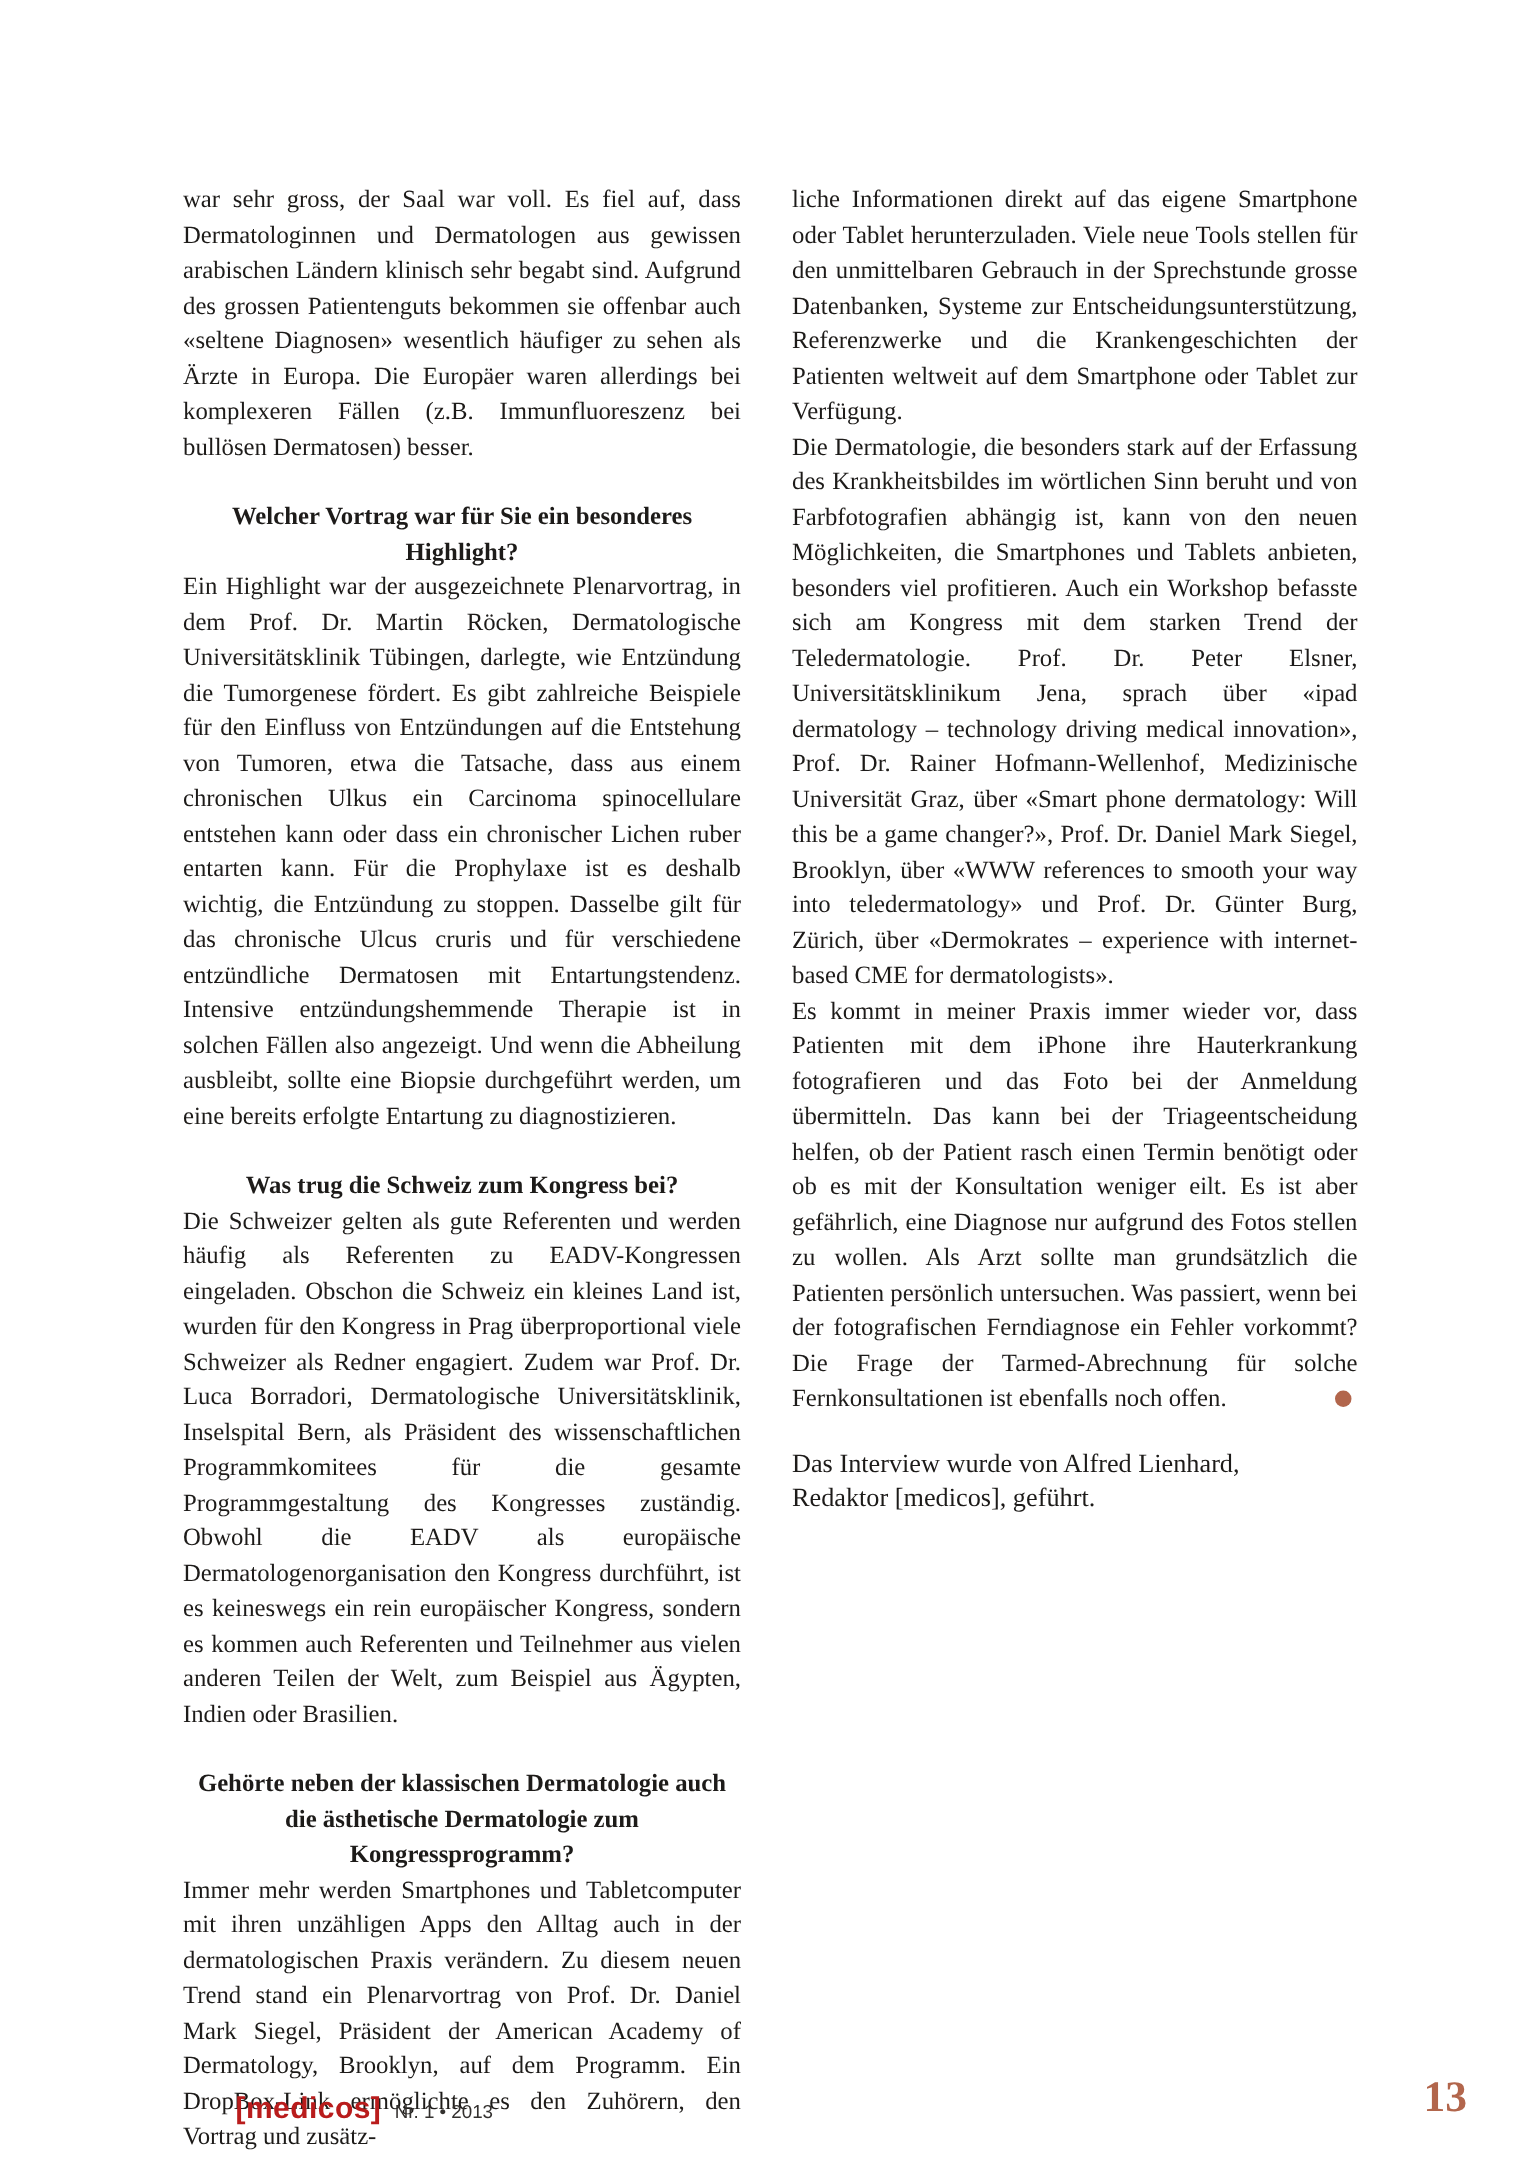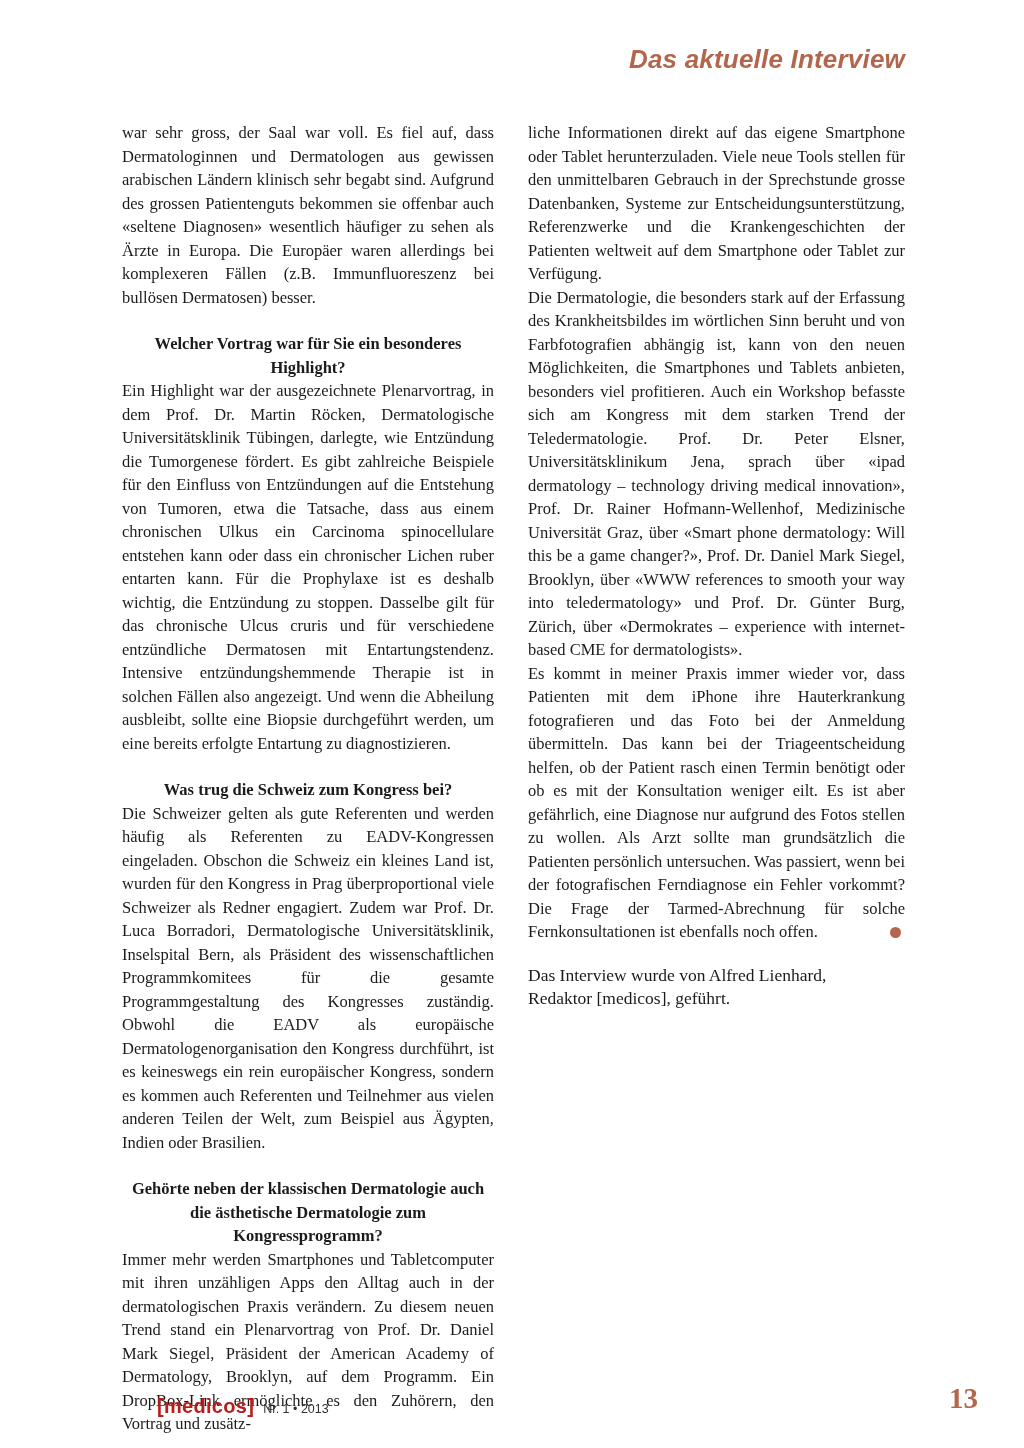--- a/index.html
+++ b/index.html
@@ -94,21 +94,20 @@
     font-weight: bold;
     font-size: 29px;
     color: #b2664c;
   }
 </style>
 </head>
 <body>
 
 <div class="page">
 
-  <h1 class="page-title">Das aktuelle Interview</h1>
 
   <div class="col col-left">
     <p class="para">war sehr gross, der Saal war voll. Es fiel auf, dass Dermatologinnen und Dermatologen aus gewissen arabischen Ländern klinisch sehr begabt sind. Aufgrund des grossen Patientenguts bekommen sie offenbar auch «seltene Diagnosen» wesentlich häufiger zu sehen als Ärzte in Europa. Die Europäer waren allerdings bei komplexeren Fällen (z.B. Immunfluoreszenz bei bullösen Dermatosen) besser.</p>
     <p class="question">Welcher Vortrag war für Sie ein besonderes Highlight?</p>
     <p class="para">Ein Highlight war der ausgezeichnete Plenarvortrag, in dem Prof. Dr. Martin Röcken, Dermatologische Universitätsklinik Tübingen, darlegte, wie Entzündung die Tumorgenese fördert. Es gibt zahlreiche Beispiele für den Einfluss von Entzündungen auf die Entstehung von Tumoren, etwa die Tatsache, dass aus einem chronischen Ulkus ein Carcinoma spinocellulare entstehen kann oder dass ein chronischer Lichen ruber entarten kann. Für die Prophylaxe ist es deshalb wichtig, die Entzündung zu stoppen. Dasselbe gilt für das chronische Ulcus cruris und für verschiedene entzündliche Dermatosen mit Entartungstendenz. Intensive entzündungshemmende Therapie ist in solchen Fällen also angezeigt. Und wenn die Abheilung ausbleibt, sollte eine Biopsie durchgeführt werden, um eine bereits erfolgte Entartung zu diagnostizieren.</p>
     <p class="question">Was trug die Schweiz zum Kongress bei?</p>
     <p class="para">Die Schweizer gelten als gute Referenten und werden häufig als Referenten zu EADV-Kongressen eingeladen. Obschon die Schweiz ein kleines Land ist, wurden für den Kongress in Prag überproportional viele Schweizer als Redner engagiert. Zudem war Prof. Dr. Luca Borradori, Dermatologische Universitätsklinik, Inselspital Bern, als Präsident des wissenschaftlichen Programmkomitees für die gesamte Programmgestaltung des Kongresses zuständig. Obwohl die EADV als europäische Dermatologenorganisation den Kongress durchführt, ist es keineswegs ein rein europäischer Kongress, sondern es kommen auch Referenten und Teilnehmer aus vielen anderen Teilen der Welt, zum Beispiel aus Ägypten, Indien oder Brasilien.</p>
     <p class="question">Gehörte neben der klassischen Dermatologie auch die ästhetische Dermatologie zum Kongressprogramm?</p>
     <p class="para">Immer mehr werden Smartphones und Tabletcomputer mit ihren unzähligen Apps den Alltag auch in der dermatologischen Praxis verändern. Zu diesem neuen Trend stand ein Plenarvortrag von Prof. Dr. Daniel Mark Siegel, Präsident der American Academy of Dermatology, Brooklyn, auf dem Programm. Ein DropBox-Link ermöglichte es den Zuhörern, den Vortrag und zusätz-</p>
   </div>

